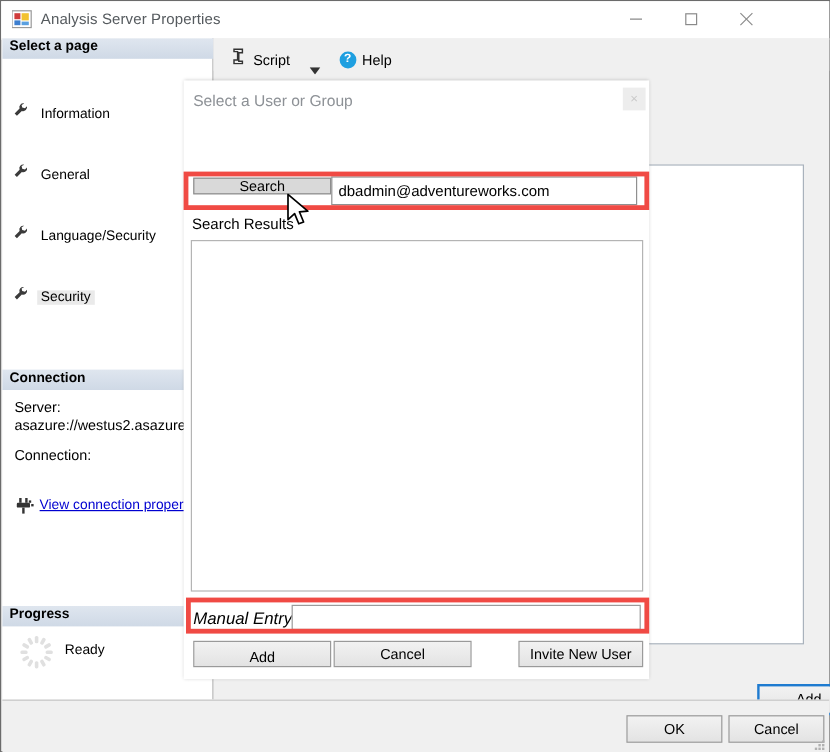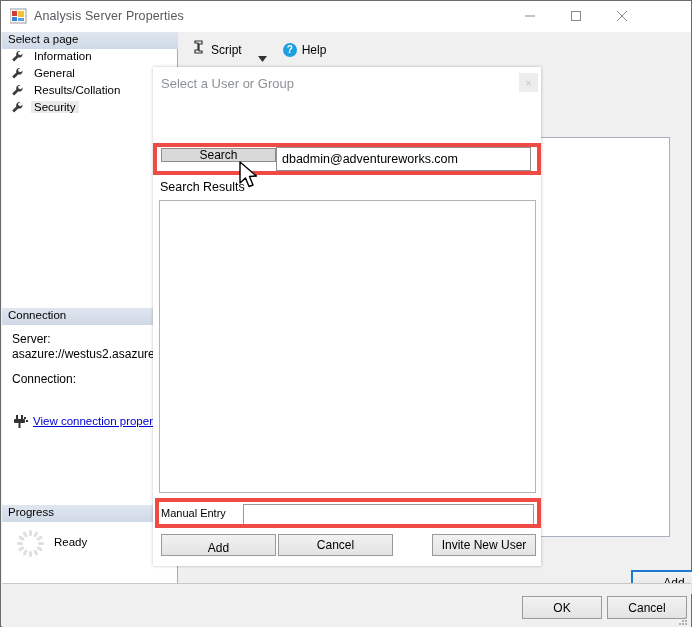--- a/index.html
+++ b/index.html
@@ -54,29 +54,29 @@
     position: absolute; left: 1px; top: 31px;
     width: 176px; height: 551px;
     background: #ffffff;
     border-right: 1px solid #a9a9a9;
     box-sizing: border-box;
   }
   .section-head {
     position: absolute; left: 0;
     width: 176px; height: 17px;
     background: linear-gradient(to bottom,#dfe6ef 0%, #cfd9e6 100%);
-    font-weight: normal; font-size: 11.5px;
+    font-weight: bold; font-size: 11.5px;
     color: #000; padding: 1px 0 0 6px;
     box-sizing: border-box;
     font-family: "Liberation Sans", sans-serif;
   }
   .page-list { position: absolute; left: 0; top: 18px; width: 176px; }
   .page-item {
-    height: 17px; display: flex; align-items: flex-start;
-    padding-left: 9px; font-size: 11.5px;
+    height: 17px; display: flex; align-items: flex-end;
+    padding-left: 9px; font-size: 11.5px; margin-top: 34px;
   }
   .page-item .lbl { margin-left: 7px; padding: 0 3px; }
   .page-item.selected .lbl { background: #eaeaea; }
   .wrench { width: 13px; height: 13px; }
   .conn-line { padding-left: 10px; line-height: 15px; white-space: nowrap; overflow: hidden; }
   .conn-link {
     position: absolute; left: 31px; top: 0;
     color: #0000d0; text-decoration: underline;
     white-space: nowrap; font-size: 11.5px;
   }
@@ -179,21 +179,21 @@
   .dlg-results-label {
     position: absolute; left: 7px; top: 113px; font-size: 12.5px;
   }
   .dlg-results-list {
     position: absolute; left: 6px; top: 133px;
     width: 377px; height: 293px;
     border: 1px solid #b4b4b4; background: #fff;
     box-sizing: border-box;
   }
   .dlg-manual-label {
-    position: absolute; left: 8px; top: 440px; font-size: 11px;
+    position: absolute; left: 8px; top: 440px; font-size: 14px; font-style: italic;
   }
   .dlg-manual-input {
     position: absolute; left: 90px; top: 437px; width: 291px; height: 21px;
     border: 1px solid #9b9b9b; background: #fff; box-sizing: border-box;
   }
   .dlg-btn-add { position: absolute; left: 8px; top: 467px; width: 115px; height: 22px; align-items: flex-end; }
   .dlg-btn-cancel { position: absolute; left: 125px; top: 467px; width: 115px; height: 22px; }
   .dlg-btn-invite { position: absolute; left: 279px; top: 467px; width: 104px; height: 22px; }
 
   .cursor { position: absolute; left: 238px; top: 160px; width: 22px; height: 30px; }
@@ -253,21 +253,21 @@
             </svg>
         </span>
         <span class="lbl">General</span>
       </div>
       <div class="page-item">
         <span>
           <svg class="wrench" viewBox="0 0 13 13">
               <path d="M9.2 1.2a3.3 3.3 0 0 0-3.9 4.3L1.2 9.6l1.9 1.9 4.1-4.1a3.3 3.3 0 0 0 4.3-3.9L9.8 5.2 7.5 4.6 7 2.4z" fill="#3b3b3b"></path>
             </svg>
         </span>
-        <span class="lbl">Results/Collation</span>
+        <span class="lbl">Language/Security</span>
       </div>
       <div class="page-item selected">
         <span>
           <svg class="wrench" viewBox="0 0 13 13">
               <path d="M9.2 1.2a3.3 3.3 0 0 0-3.9 4.3L1.2 9.6l1.9 1.9 4.1-4.1a3.3 3.3 0 0 0 4.3-3.9L9.8 5.2 7.5 4.6 7 2.4z" fill="#3b3b3b"></path>
             </svg>
         </span>
         <span class="lbl">Security</span>
       </div>
     </div>

